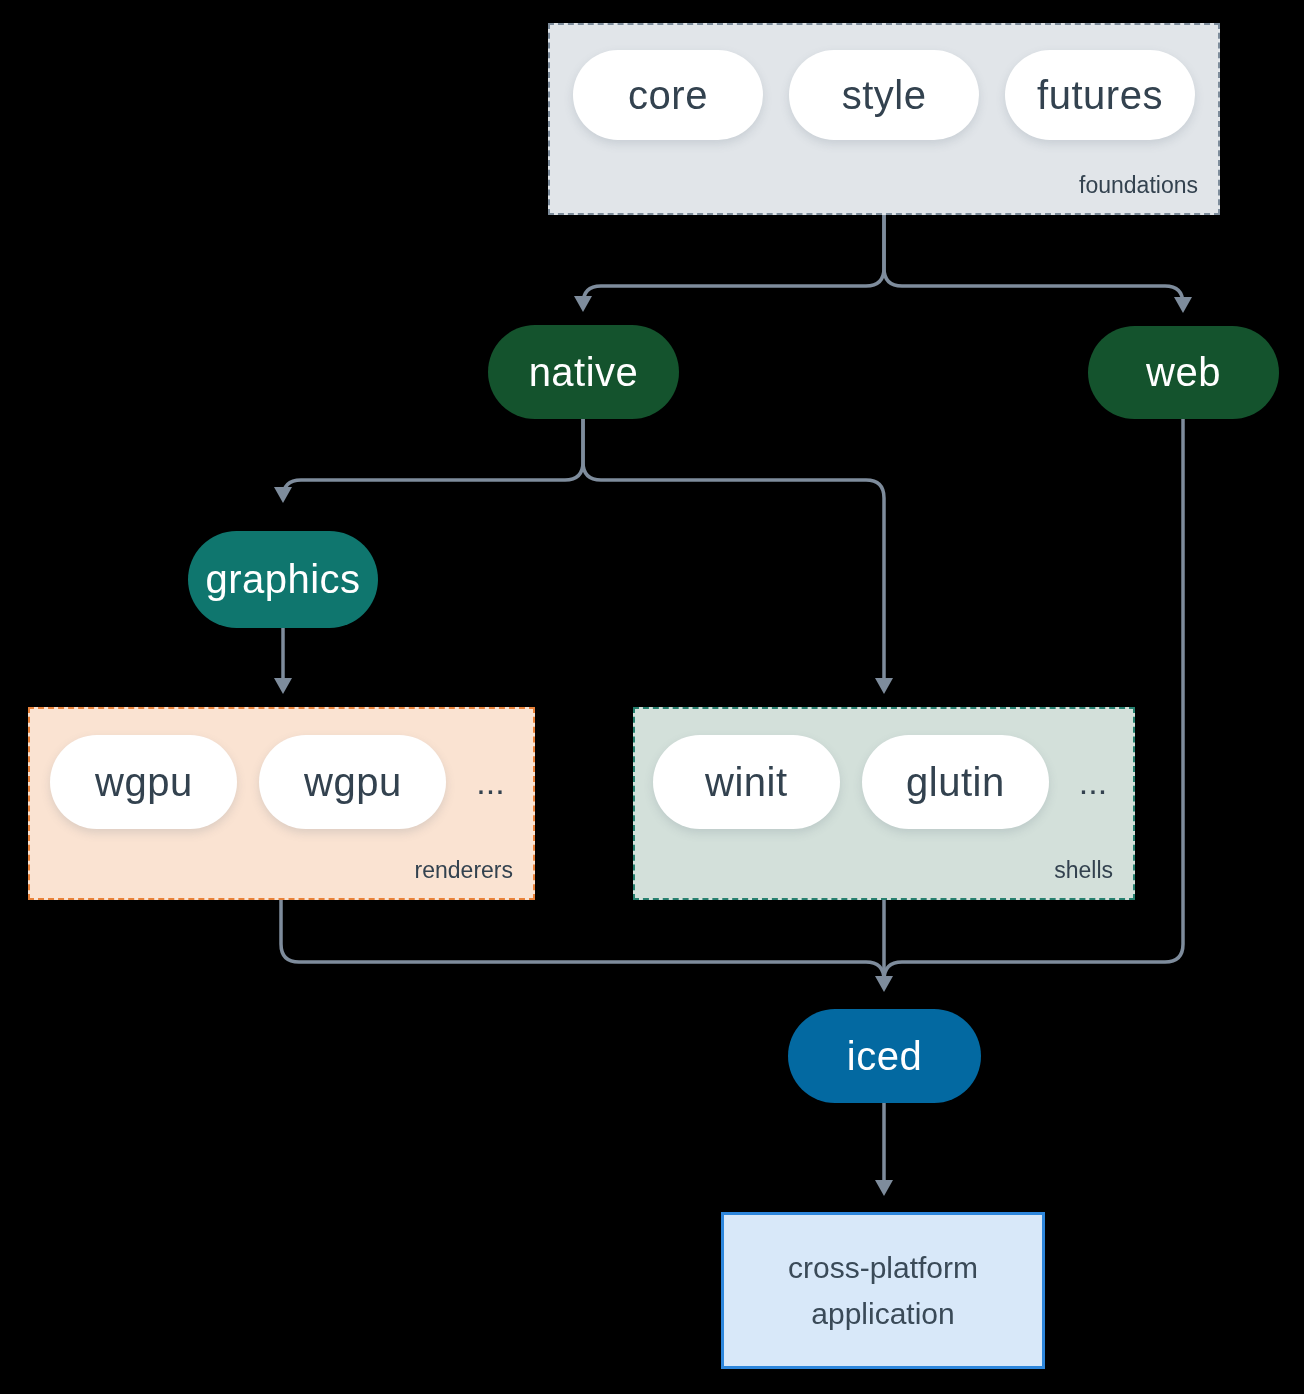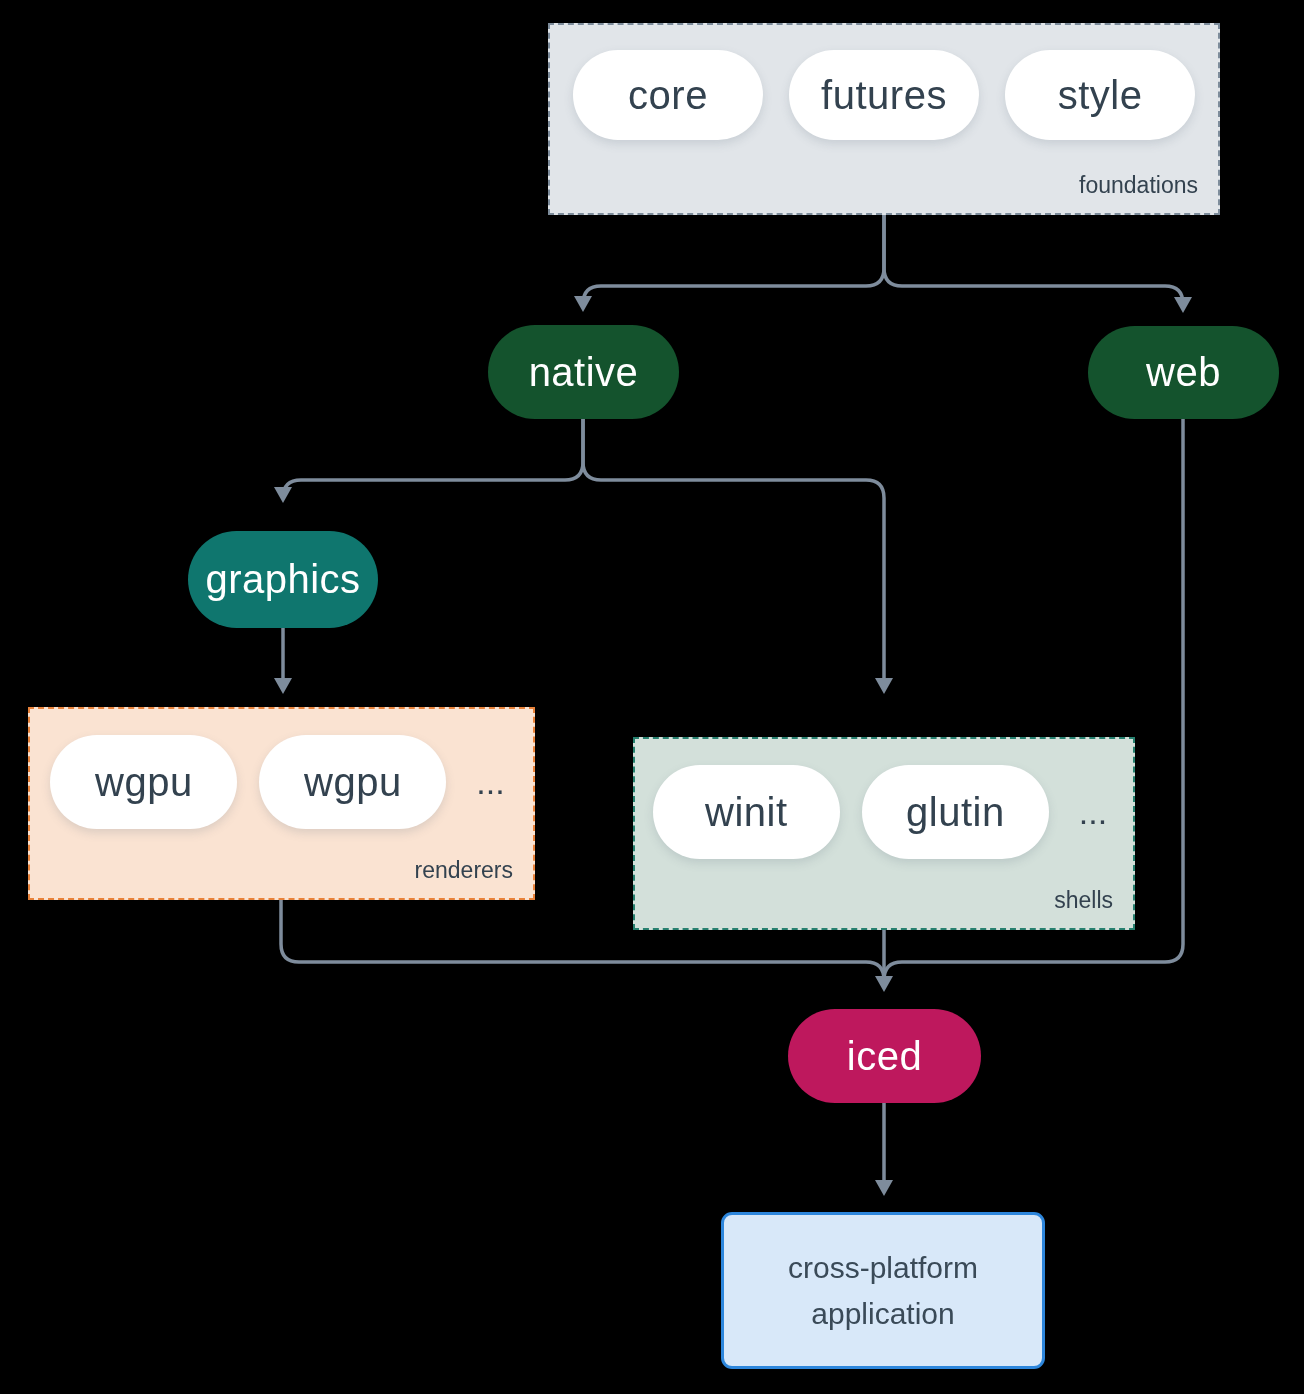--- a/index.html
+++ b/index.html
@@ -21,21 +21,21 @@
     color:#33424f;
     letter-spacing:0.5px;
   }
   .pill.white {
     background:#ffffff;
     box-shadow:0 4px 10px rgba(90,105,120,0.18);
   }
   .pill.colored { color:#ffffff; }
   .pill.purple { background:#14532d; }
   .pill.orange { background:#0f766e;margin-top:15px; }
-  .pill.blue   { background:#be185d; }
+  .pill.blue   { background:#0369a1; }
 
   .group {
     display:flex;
     align-items:flex-start;
     padding:26px 16px;
     gap:22px;
     justify-content:center;
   }
   .group .pill { width:187px; height:94px; flex:none; }
   .group .ellipsis {
@@ -61,35 +61,35 @@
     gap:26px;
   }
   .group.foundations .pill { width:190px; height:90px; }
 
   .group.renderers {
     left:28px; top:707px; width:507px; height:193px;
     background:#fae3d2;
     border:2px dashed #e8823a;
   }
   .group.shells {
-    left:633px; top:737px; width:502px; height:193px;
+    left:633px; top:707px; width:502px; height:193px;
     background:#d3e0da;
     border:2px dashed #27806f;
   }
 
   .node.native   { left:488px;  top:325px;  width:191px; height:94px; }
   .node.web      { left:1088px; top:326px;  width:191px; height:93px; }
   .node.graphics { left:188px;  top:516px;  width:190px; height:97px; }
   .node.iced     { left:788px;  top:1009px; width:193px; height:94px; }
 
   .node.application {
     left:721px; top:1212px; width:324px; height:157px;
     background:#d8e8f9;
     border:3px solid #2d86dc;
-    border-radius:11px;
+    border-radius:0;
     display:flex; align-items:center; justify-content:flex-start;
     text-align:center;
     font-size:30px; line-height:46px;
     color:#3a4a58;
     padding:0 34px;
   }
 </style>
 </head>
 <body>
 
@@ -121,24 +121,24 @@
 
       <path d="M884,1103 V1192" marker-end="url(#arrow)"></path>
     </g>
   </svg>
 
   <div class="group foundations">
     <div class="pill white">
       <span>core</span>
     </div>
     <div class="pill white">
-      <span>futures</span>
+      <span>style</span>
     </div>
     <div class="pill white">
-      <span>style</span>
+      <span>futures</span>
     </div>
     <div class="group-label">foundations</div>
   </div>
 
   <div class="node pill colored purple native">
     <span>native</span>
   </div>
   <div class="node pill colored purple web">
     <span>web</span>
   </div>

